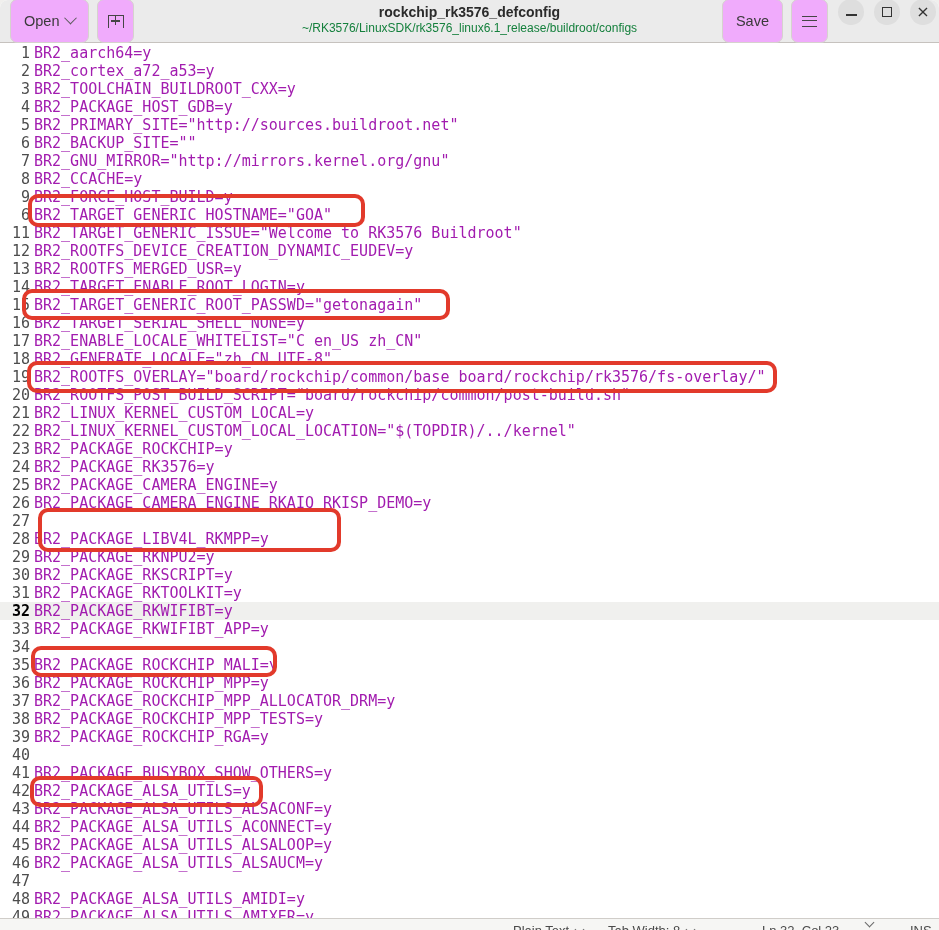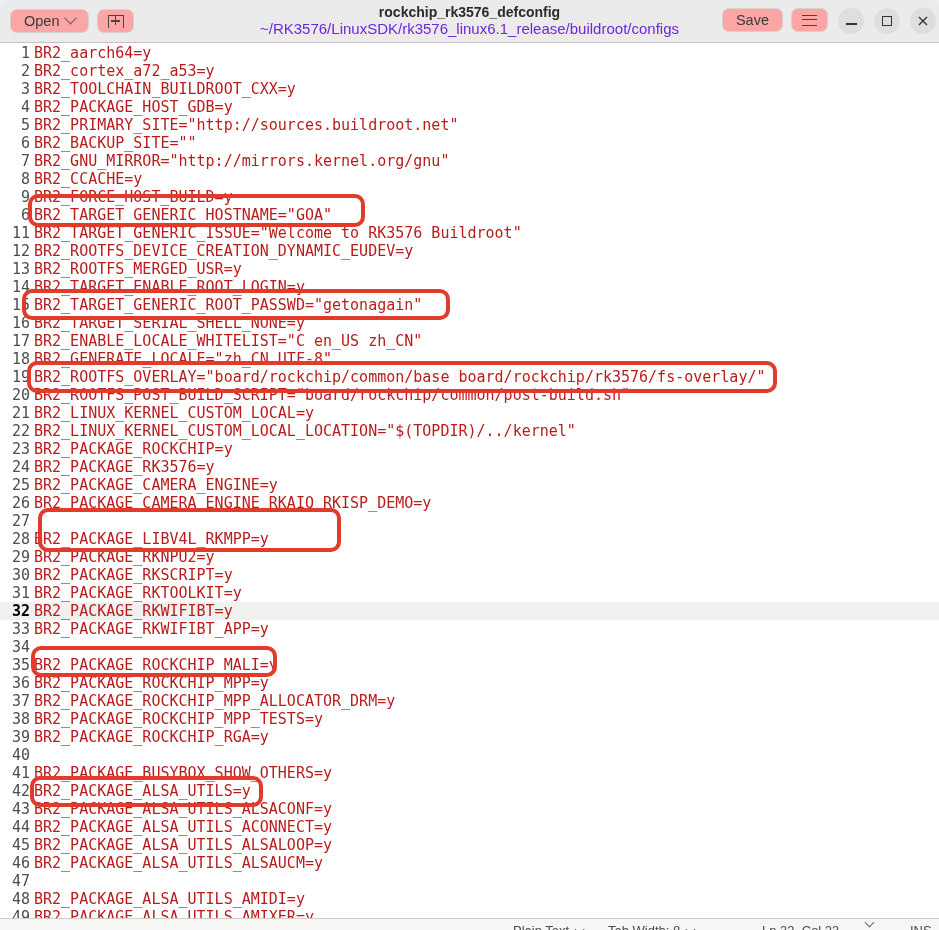--- a/index.html
+++ b/index.html
@@ -7,51 +7,51 @@
               font-family:"Liberation Sans","DejaVu Sans",sans-serif; }
   .screen { position:relative; width:939px; height:930px; background:#ffffff;
             border-radius:8px 8px 0 0; overflow:hidden; }
 
   
   .headerbar { position:absolute; left:0; top:0; width:939px; height:43px;
                background:#ebebeb; border-bottom:1px solid #c6c2be;
                display:flex; align-items:center; }
   .hb-left { display:flex; align-items:center; gap:8px; margin-left:10px; z-index:2; }
   .hb-right { display:flex; align-items:flex-start; margin-left:auto; margin-right:3px; z-index:2; }
-  .btn { height:24px; background:#fca5a5; border:1px solid #d6d2ce; border-radius:7px;
+  .btn { height:44px; background:#f0abfc; border:1px solid #d6d2ce; border-radius:7px;
          display:flex; align-items:center; justify-content:center; gap:7px;
          font-size:14.5px; color:#3a3a3a; padding:0 13px; cursor:default; }
   .icon-btn { width:37px; padding:0; }
   .chev { width:9px; height:9px; border-right:1.7px solid #5a5a5a; border-bottom:1.7px solid #5a5a5a;
           transform:rotate(45deg) translate(-1px,-1px); margin-top:-4px; }
   .tabnew { position:relative; width:16px; height:13px;
             border-left:1.6px solid #454545; border-top:1.6px solid #454545; border-right:1.6px solid #454545; }
   .tabnew::before, .tabnew::after { content:""; position:absolute; background:#454545; }
   .tabnew::before { width:9px; height:1.6px; left:2.2px; top:4.6px; }
   .tabnew::after  { width:1.6px; height:9px; left:5.9px; top:0.9px; }
   .burger { width:15px; height:11px; border-top:1.7px solid #454545; border-bottom:1.7px solid #454545;
             position:relative; }
   .burger::before { content:""; position:absolute; left:0; top:3.2px; width:15px; height:1.7px; background:#454545; }
   .title-wrap { position:absolute; left:0; right:0; top:4px; text-align:center; pointer-events:none; }
   .wtitle { font-size:14px; font-weight:bold; color:#2b2b2b; line-height:17px; }
-  .wsubtitle { font-size:15px; color:#6d28d9; line-height:15px; }
+  .wsubtitle { font-size:12px; color:#15803d; line-height:15px; }
   .winctl { width:26px; height:26px; border-radius:50%; background:#dedede; margin-left:10px;
             display:flex; align-items:center; justify-content:center; position:relative; cursor:default; }
   .winctl:first-of-type { margin-left:15px; }
   .ic-min { width:11px; height:1.8px; background:#333; margin-top:6px; }
   .ic-max { width:10px; height:10px; border:1.6px solid #333; }
   .ic-close { font-size:16px; color:#333; line-height:1; font-family:"DejaVu Sans",sans-serif; }
 
   
   .editor { position:absolute; left:0; top:44px; width:939px; height:874px; background:#ffffff;
             overflow:hidden; cursor:text; }
   .line { display:flex; height:18px; line-height:18px;
           font-family:"DejaVu Sans Mono","Liberation Mono",monospace; font-size:15px; white-space:pre; }
   .line .ln { flex:0 0 30px; text-align:right; color:#4d4d4d; }
-  .line .code { padding-left:4px; color:#b91c1c; }
+  .line .code { padding-left:4px; color:#a21caf; }
   .line.current { background:#f0f0ee; }
   .line.current .ln { font-weight:bold; color:#000; }
 
   
   .anno-layer { position:absolute; left:0; top:0; width:939px; height:930px; pointer-events:none; z-index:5; }
   .anno { position:absolute; border:4px solid rgba(226,58,43,0.92); border-radius:10px; }
 
   
   .statusbar { position:absolute; left:0; top:918px; width:939px; height:30px;
                background:#f6f6f4; border-top:1px solid #d0cdc9; z-index:6; }

